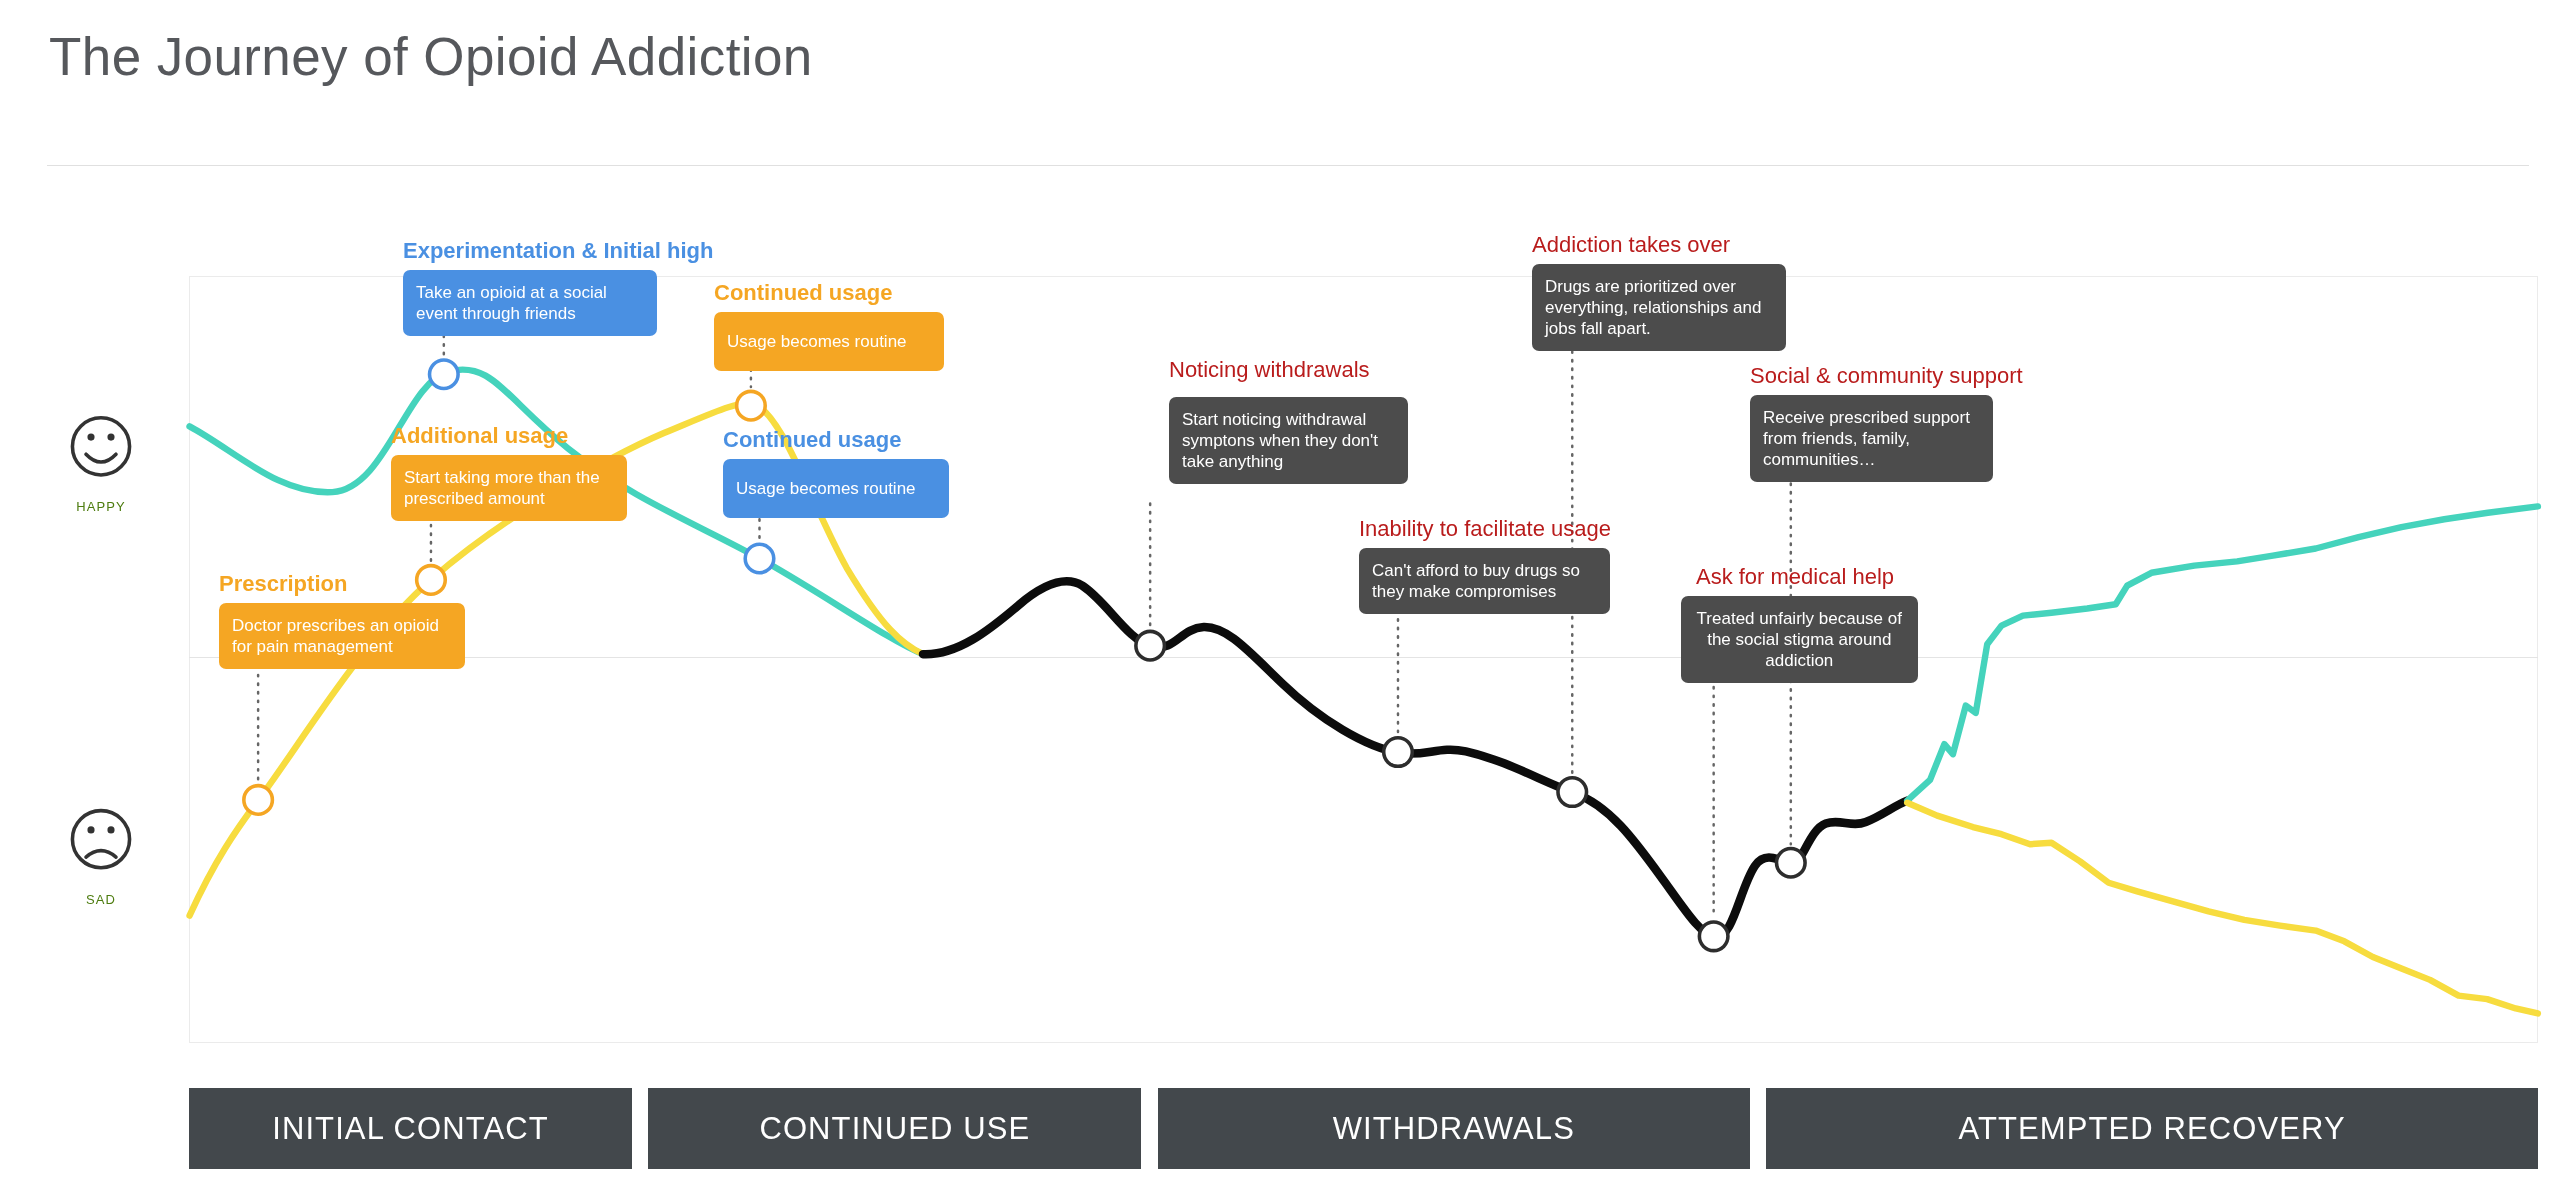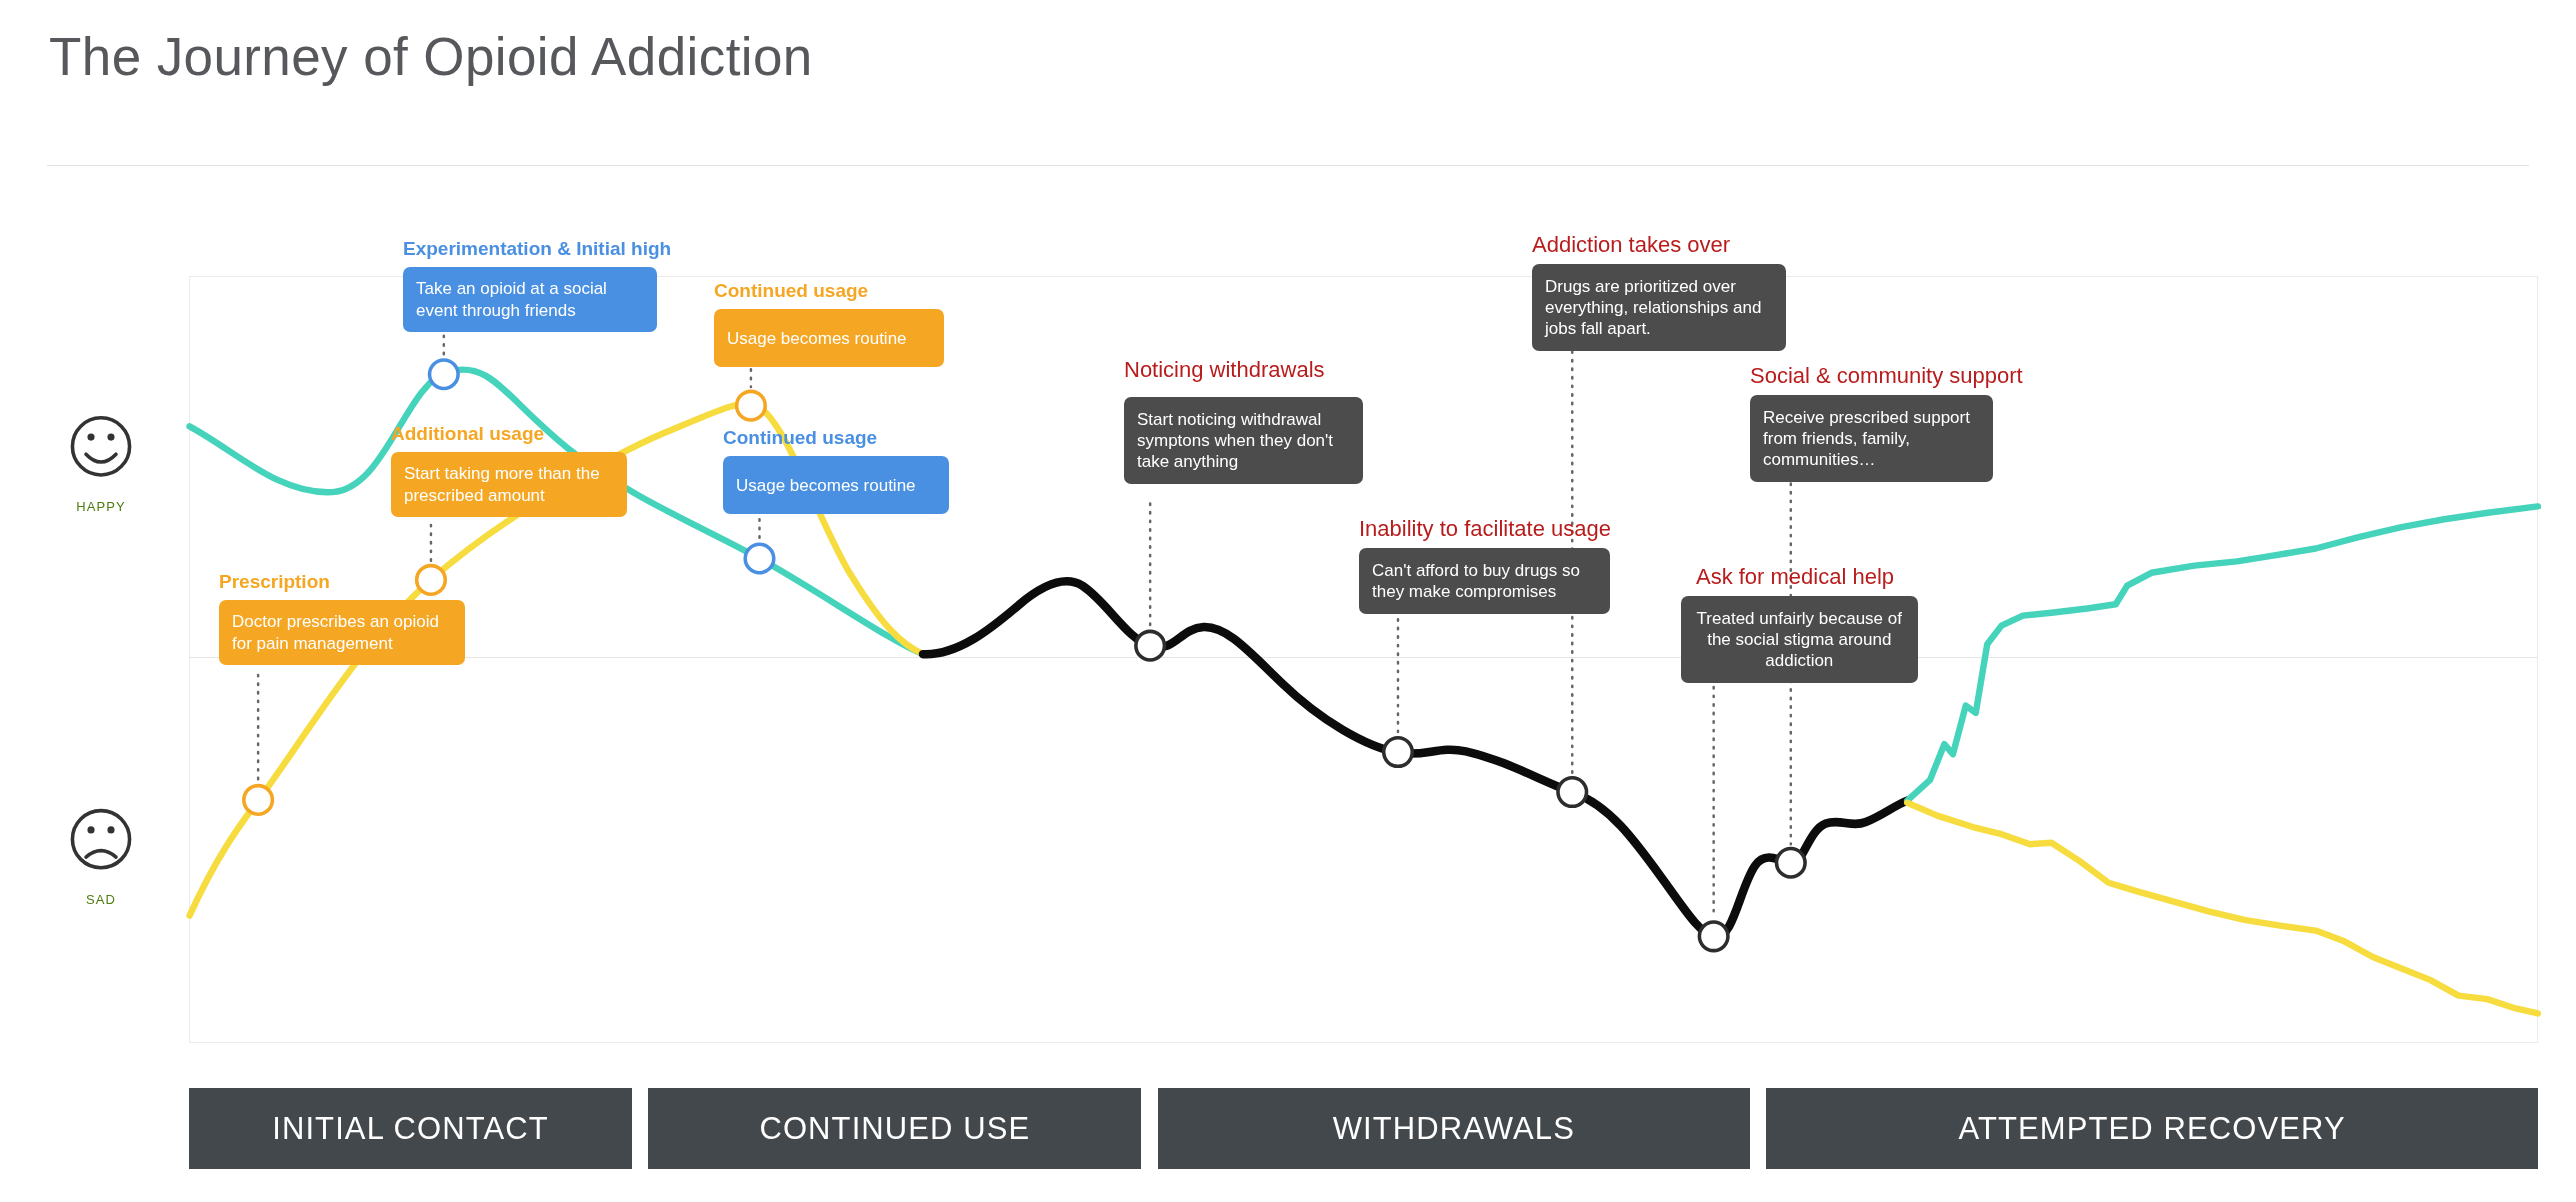--- a/index.html
+++ b/index.html
@@ -32,21 +32,21 @@
   .ring-black{stroke:#2d2d2d;}
   .face-outline{fill:none;stroke:#333;stroke-width:5;}
   .face-dot{fill:#333;}
   .face-mouth{fill:none;stroke:#333;stroke-width:5;stroke-linecap:round;}
   .axis-label{
     position:absolute;width:114px;text-align:center;color:#4d7c0f;
     font-size:13px;letter-spacing:1.1px;
   }
   .callout{position:absolute;}
   .callout-title{
-    font-size:19px;margin-bottom:7.1px;white-space:nowrap;line-height:1.15;
+    font-size:22px;margin-bottom:7.1px;white-space:nowrap;line-height:1.15;
   }
   .callout.orange .callout-title{color:var(--orange);font-weight:bold;}
   .callout.blue .callout-title{color:var(--blue);font-weight:bold;}
   .callout.dark .callout-title{color:#b91c1c;font-weight:400;font-size:22px;}
   .callout-box{
     border-radius:7.1px;color:#fff;font-size:17px;line-height:1.25;
     padding:11.4px 13px;box-sizing:border-box;
   }
   .callout.orange .callout-box{background:var(--orange);}
   .callout.blue .callout-box{background:var(--blue);}
@@ -135,21 +135,21 @@
   <div class="callout orange" style="left:714px;top:280px;width:230px;">
     <div class="callout-title">Continued usage</div>
     <div class="callout-box" style="padding-top:18.6px;padding-bottom:18.6px;">Usage becomes routine</div>
   </div>
 
   <div class="callout blue" style="left:723px;top:427px;width:226px;">
     <div class="callout-title">Continued usage</div>
     <div class="callout-box" style="padding-top:18.6px;padding-bottom:18.6px;">Usage becomes routine</div>
   </div>
 
-  <div class="callout dark" style="left:1124px;top:357px;width:239px;">
+  <div class="callout dark" style="left:1169px;top:357px;width:239px;">
     <div class="callout-title">Noticing withdrawals</div>
     <div class="callout-box" style="margin-top:15px;">Start noticing withdrawal symptons when they don't take anything</div>
   </div>
 
   <div class="callout dark" style="left:1359px;top:516px;width:251px;">
     <div class="callout-title">Inability to facilitate usage</div>
     <div class="callout-box">Can't afford to buy drugs so they make compromises</div>
   </div>
 
   <div class="callout dark" style="left:1532px;top:232px;width:254px;">

